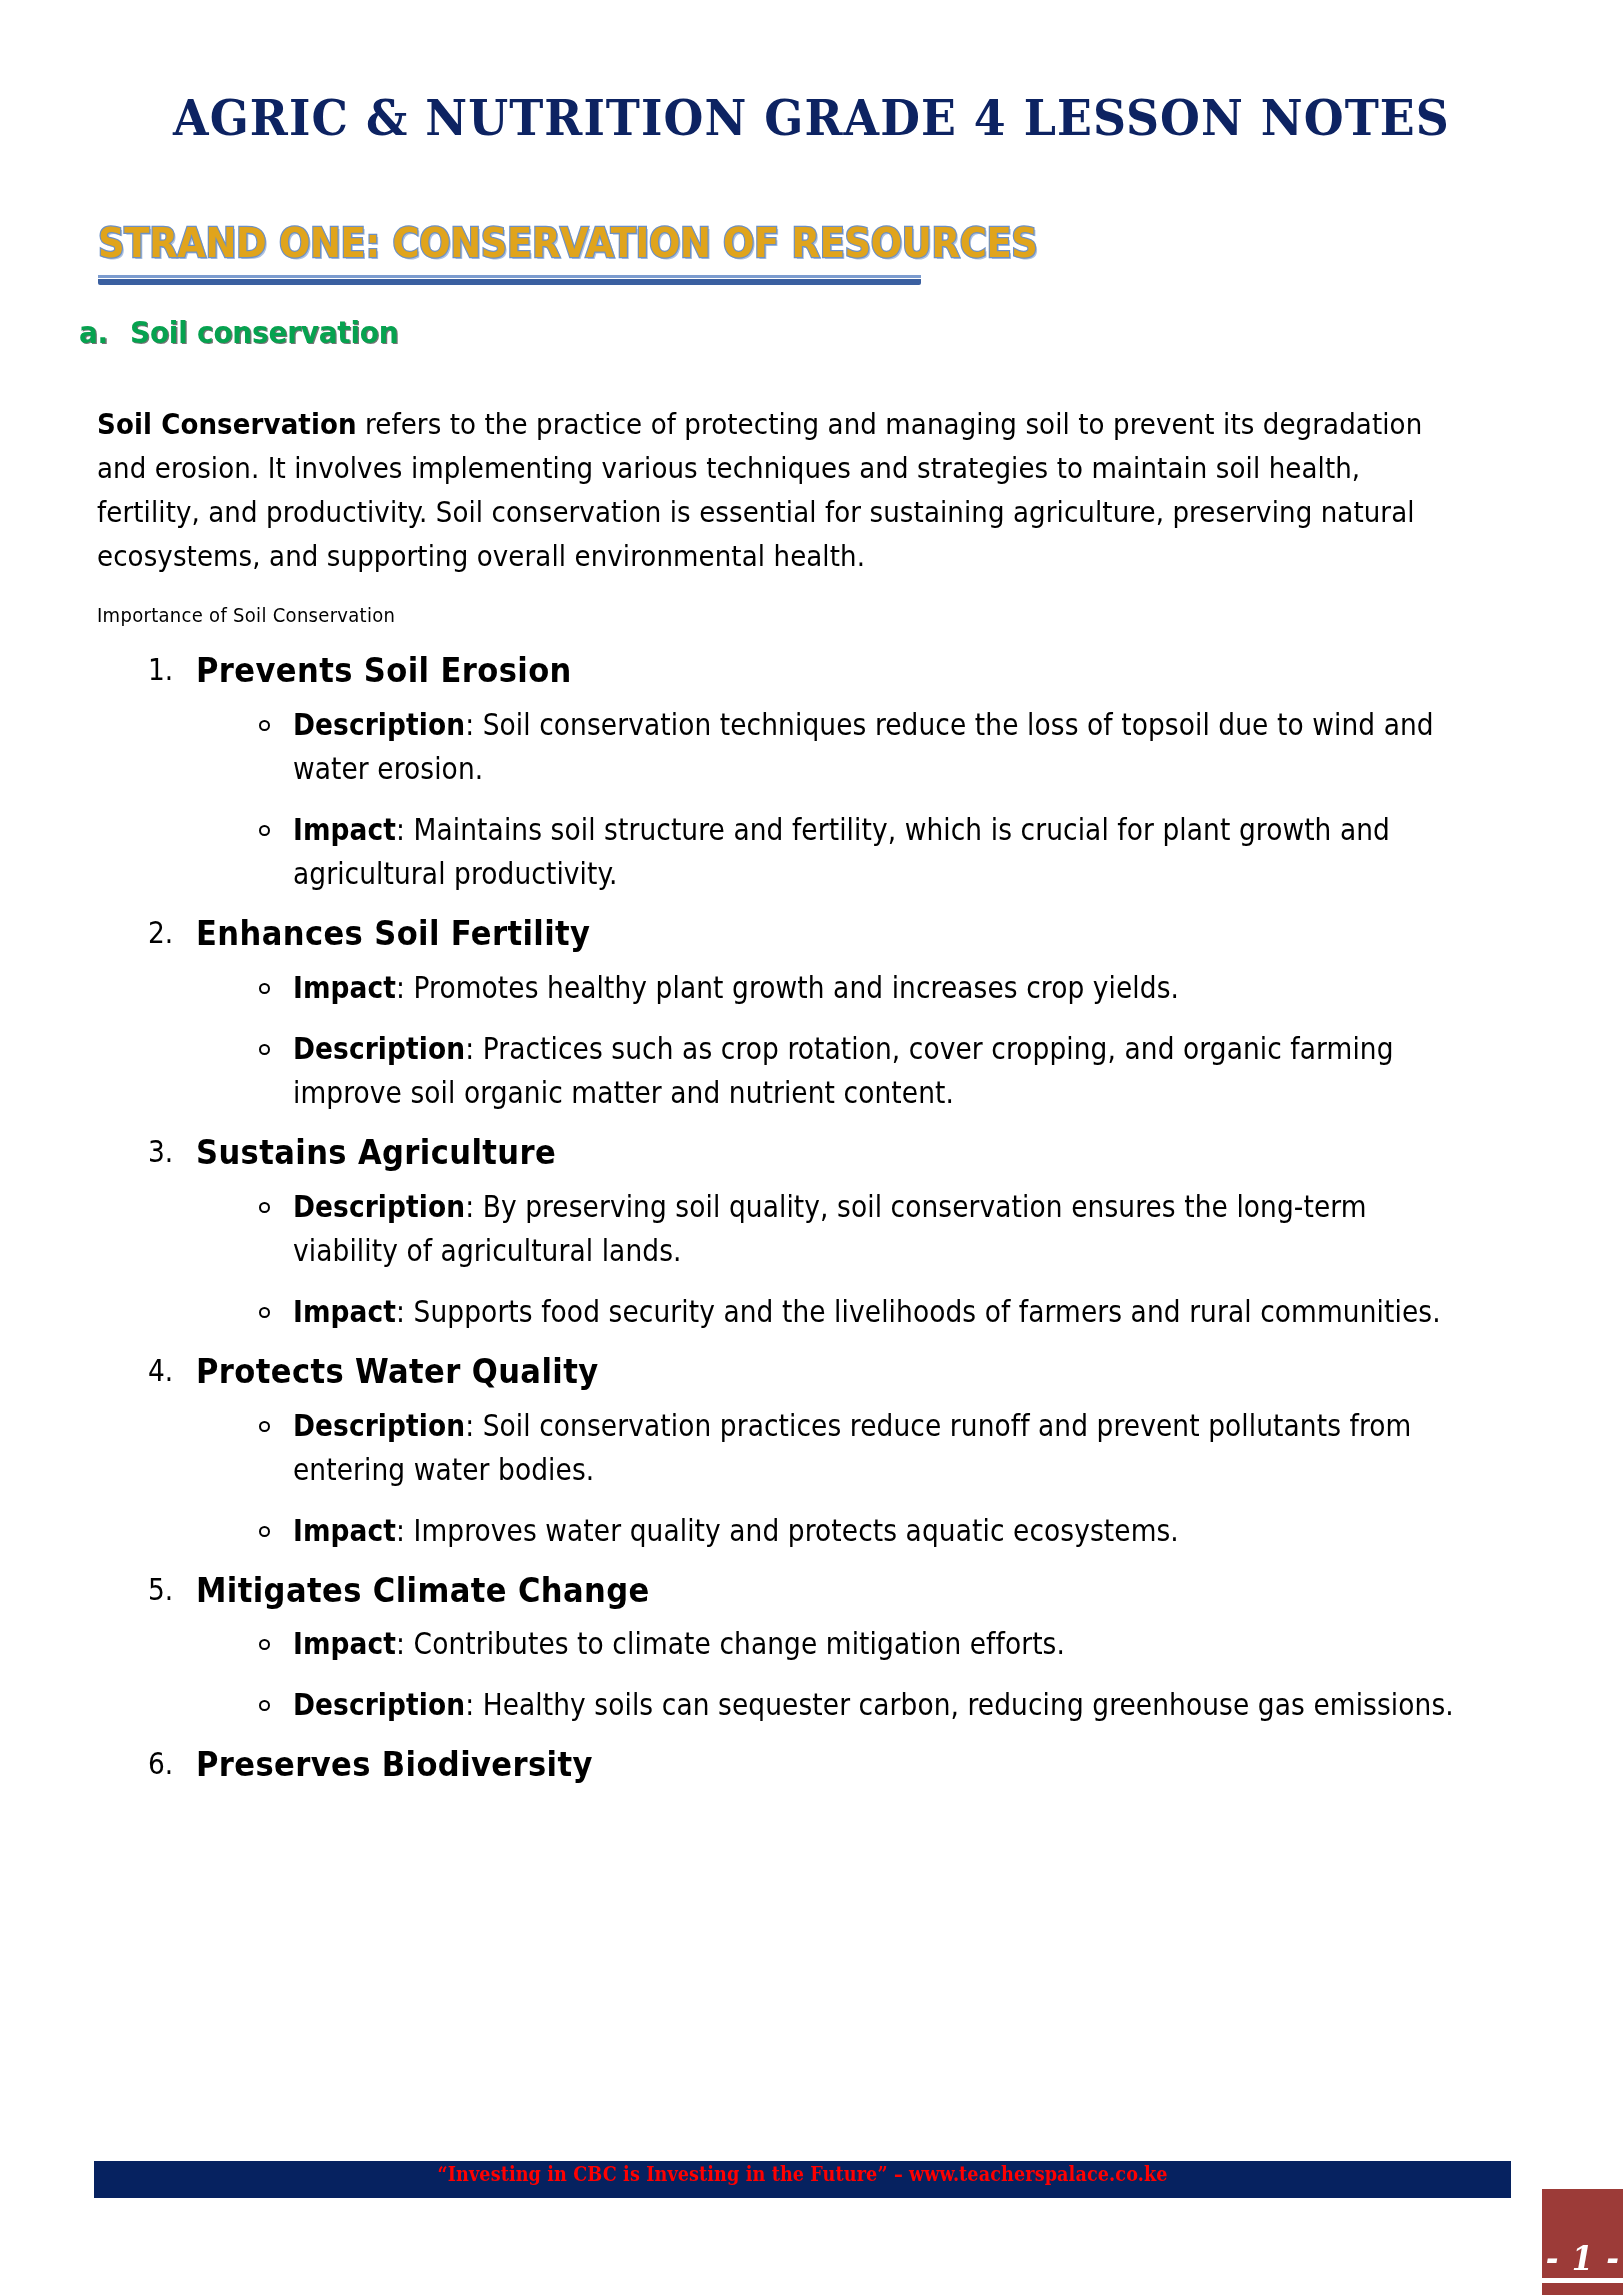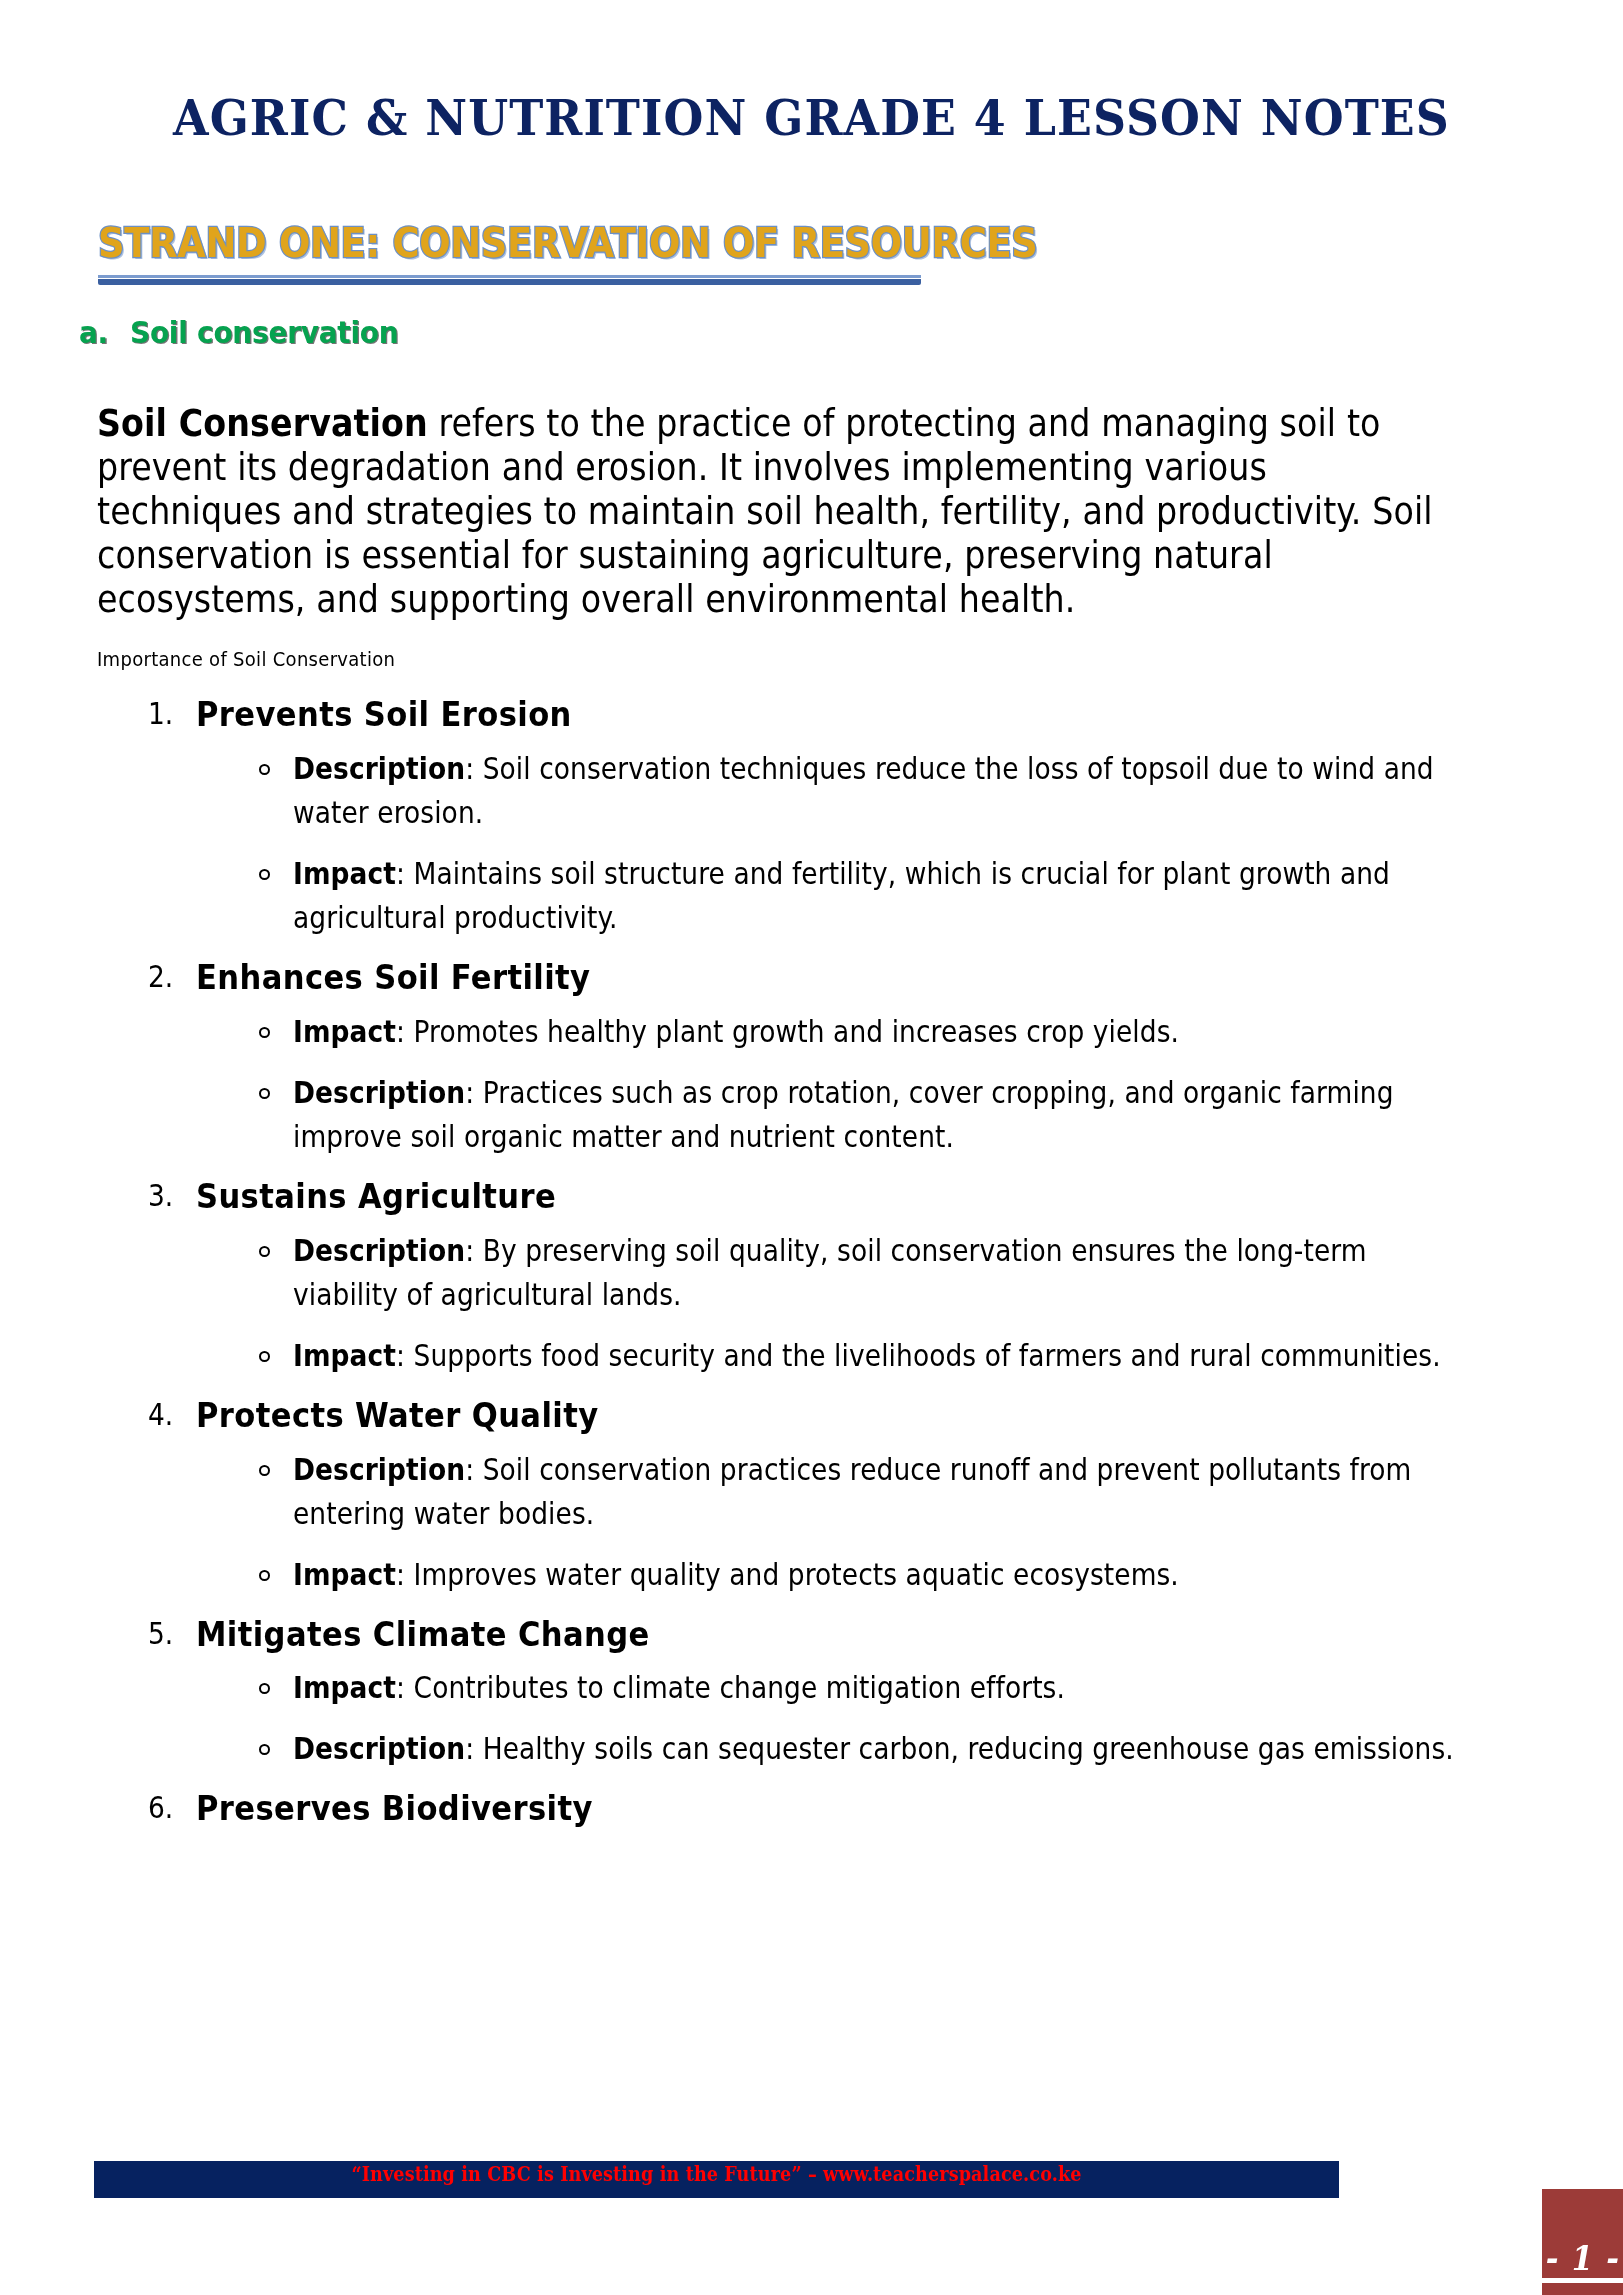--- a/index.html
+++ b/index.html
@@ -92,21 +92,21 @@
   
   .content {
     position: absolute;
     left: 97px;
     top: 402px;
     width: 1358px;
     color: #000000;
   }
 
   .para {
-    font-size: 37px;
+    font-size: 29px;
     line-height: 44px;
     margin: 0 0 17px 0;
     text-align: left;
     letter-spacing: 0.1px;
   }
   .para b { font-weight: 700; }
 
   .section-head {
     font-size: 20px;
     line-height: 41px;
@@ -159,21 +159,21 @@
     line-height: 44px;
     letter-spacing: 0.1px;
   }
   .sub-item > .sub-text b { font-weight: 700; }
 
   
   .footer-bar {
     position: absolute;
     left: 94px;
     top: 2161px;
-    width: 1245px;
+    width: 1417px;
     height: 37px;
     background: #062260;
   }
   .footer-text {
     position: absolute;
     left: 0;
     right: 0;
     top: 2px;
     text-align: center;
     font-family: "DejaVu Serif Condensed", "Liberation Serif", serif;

